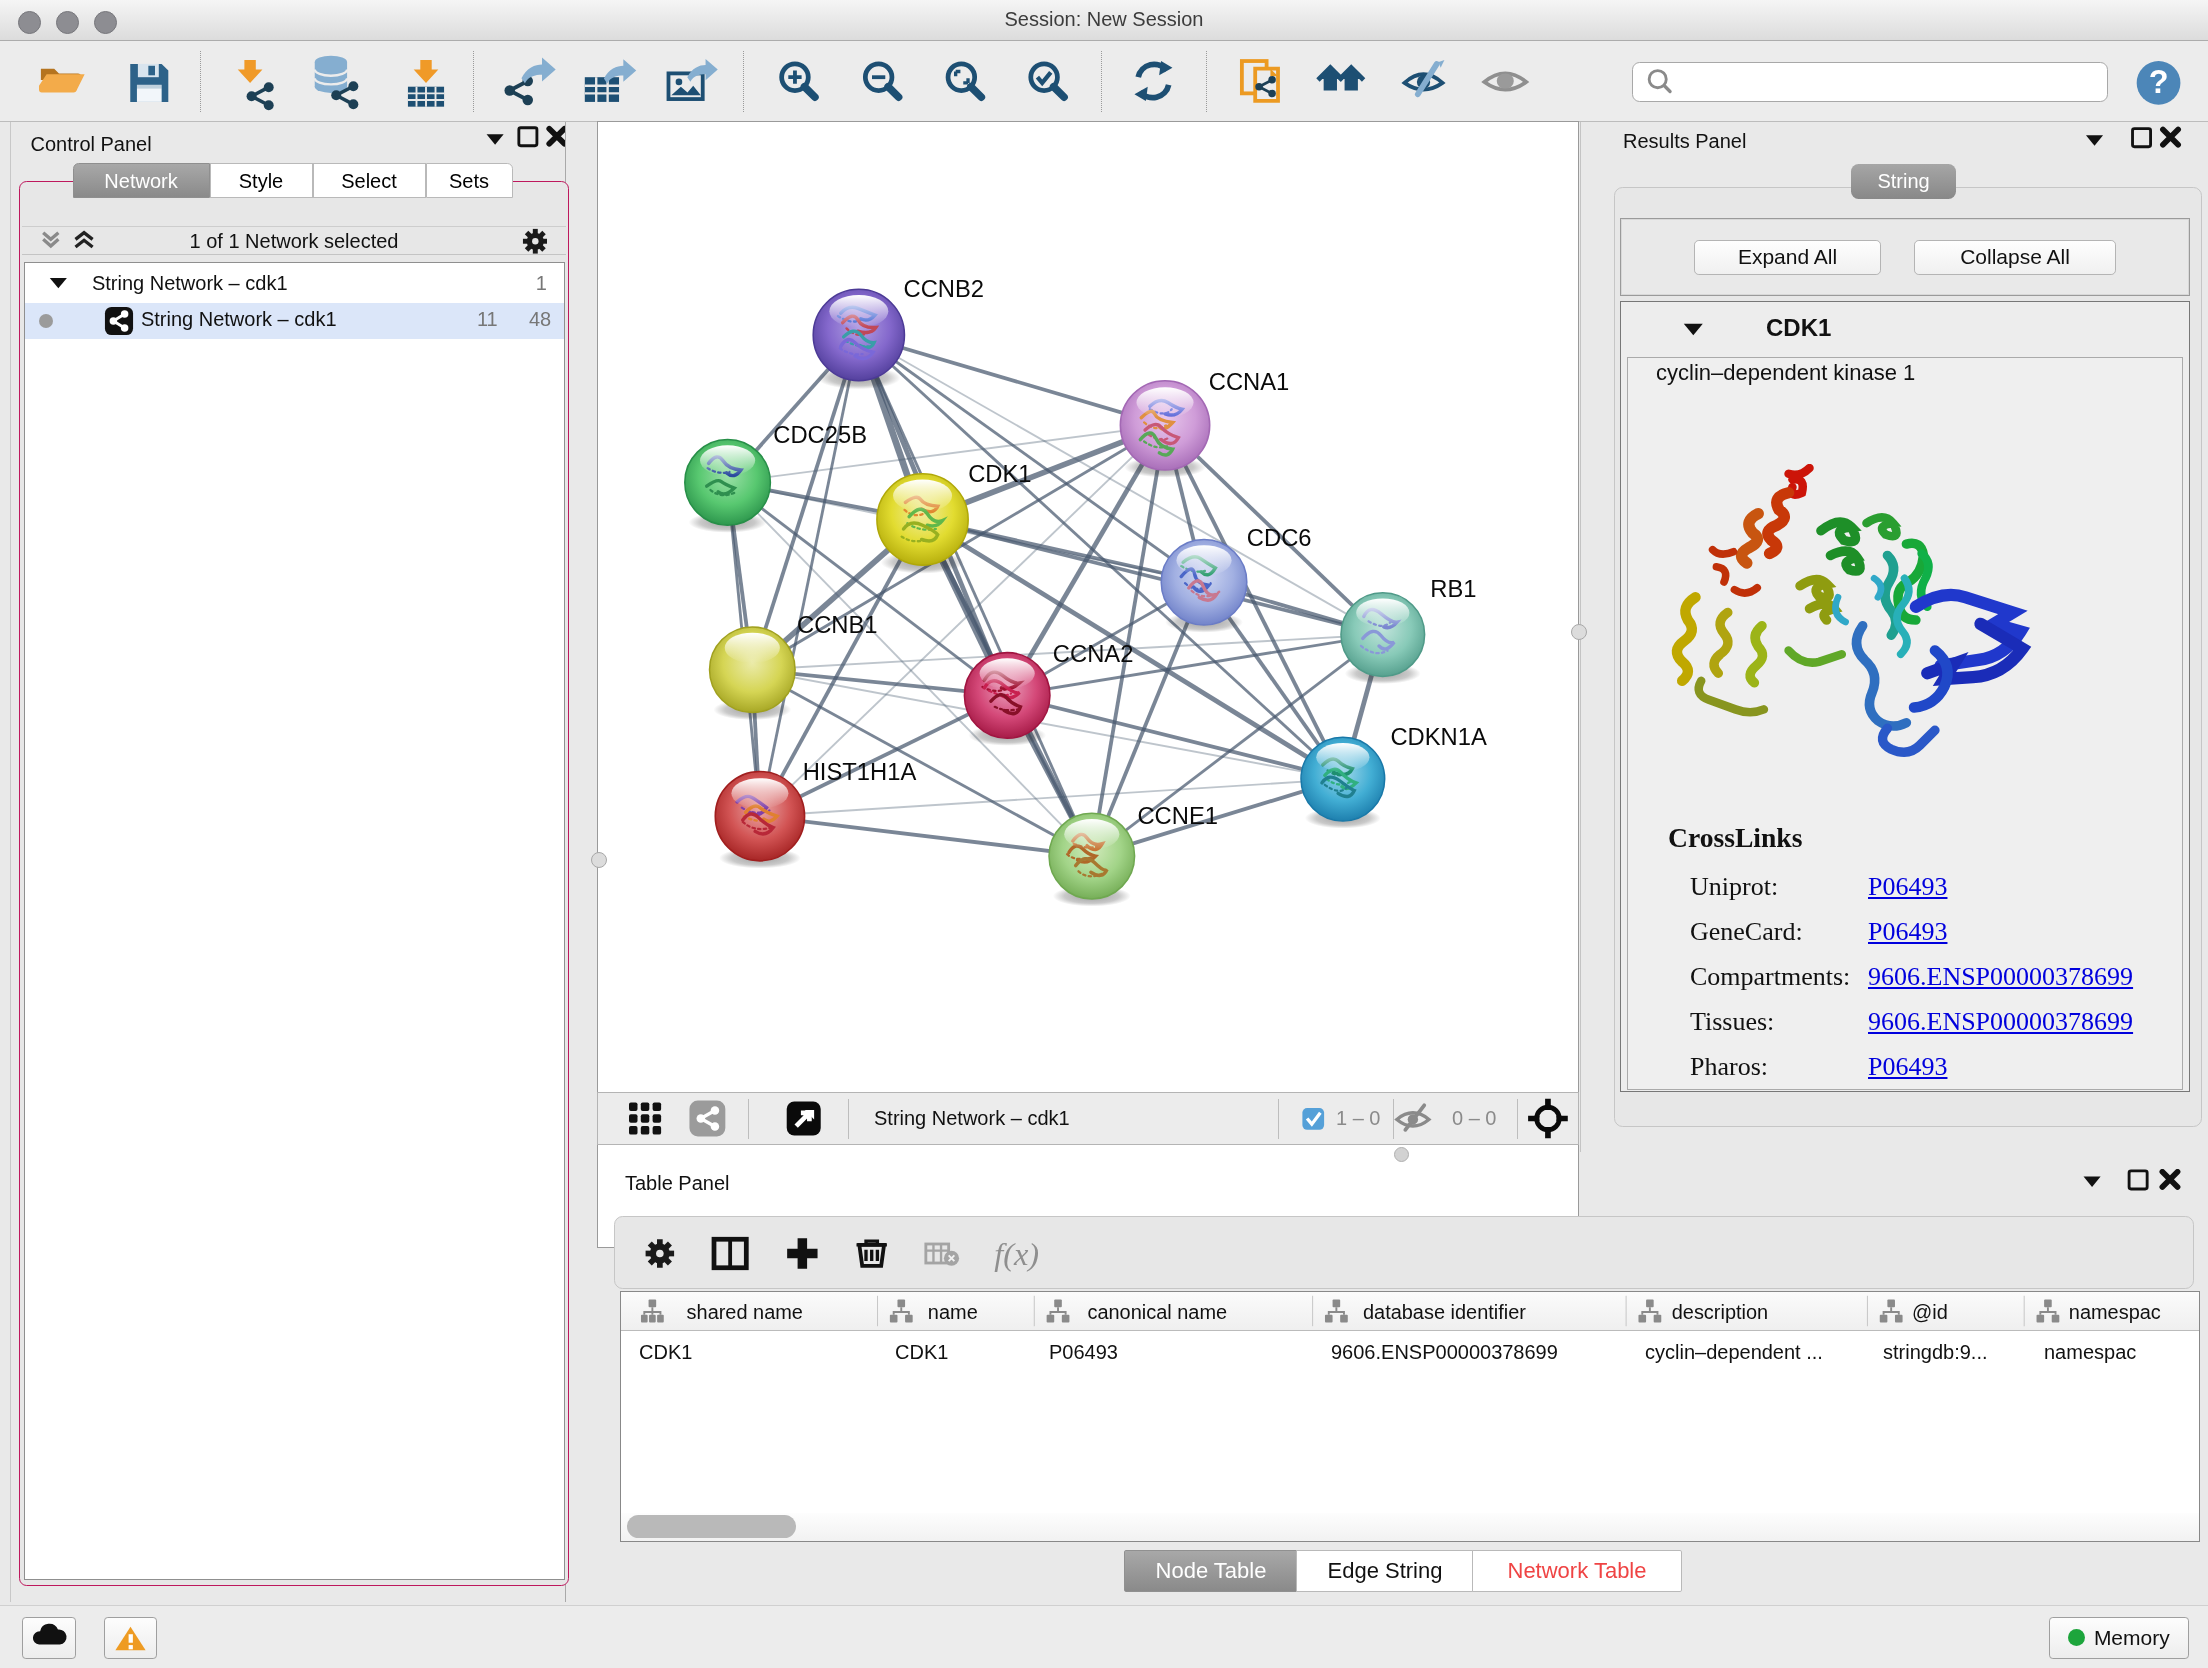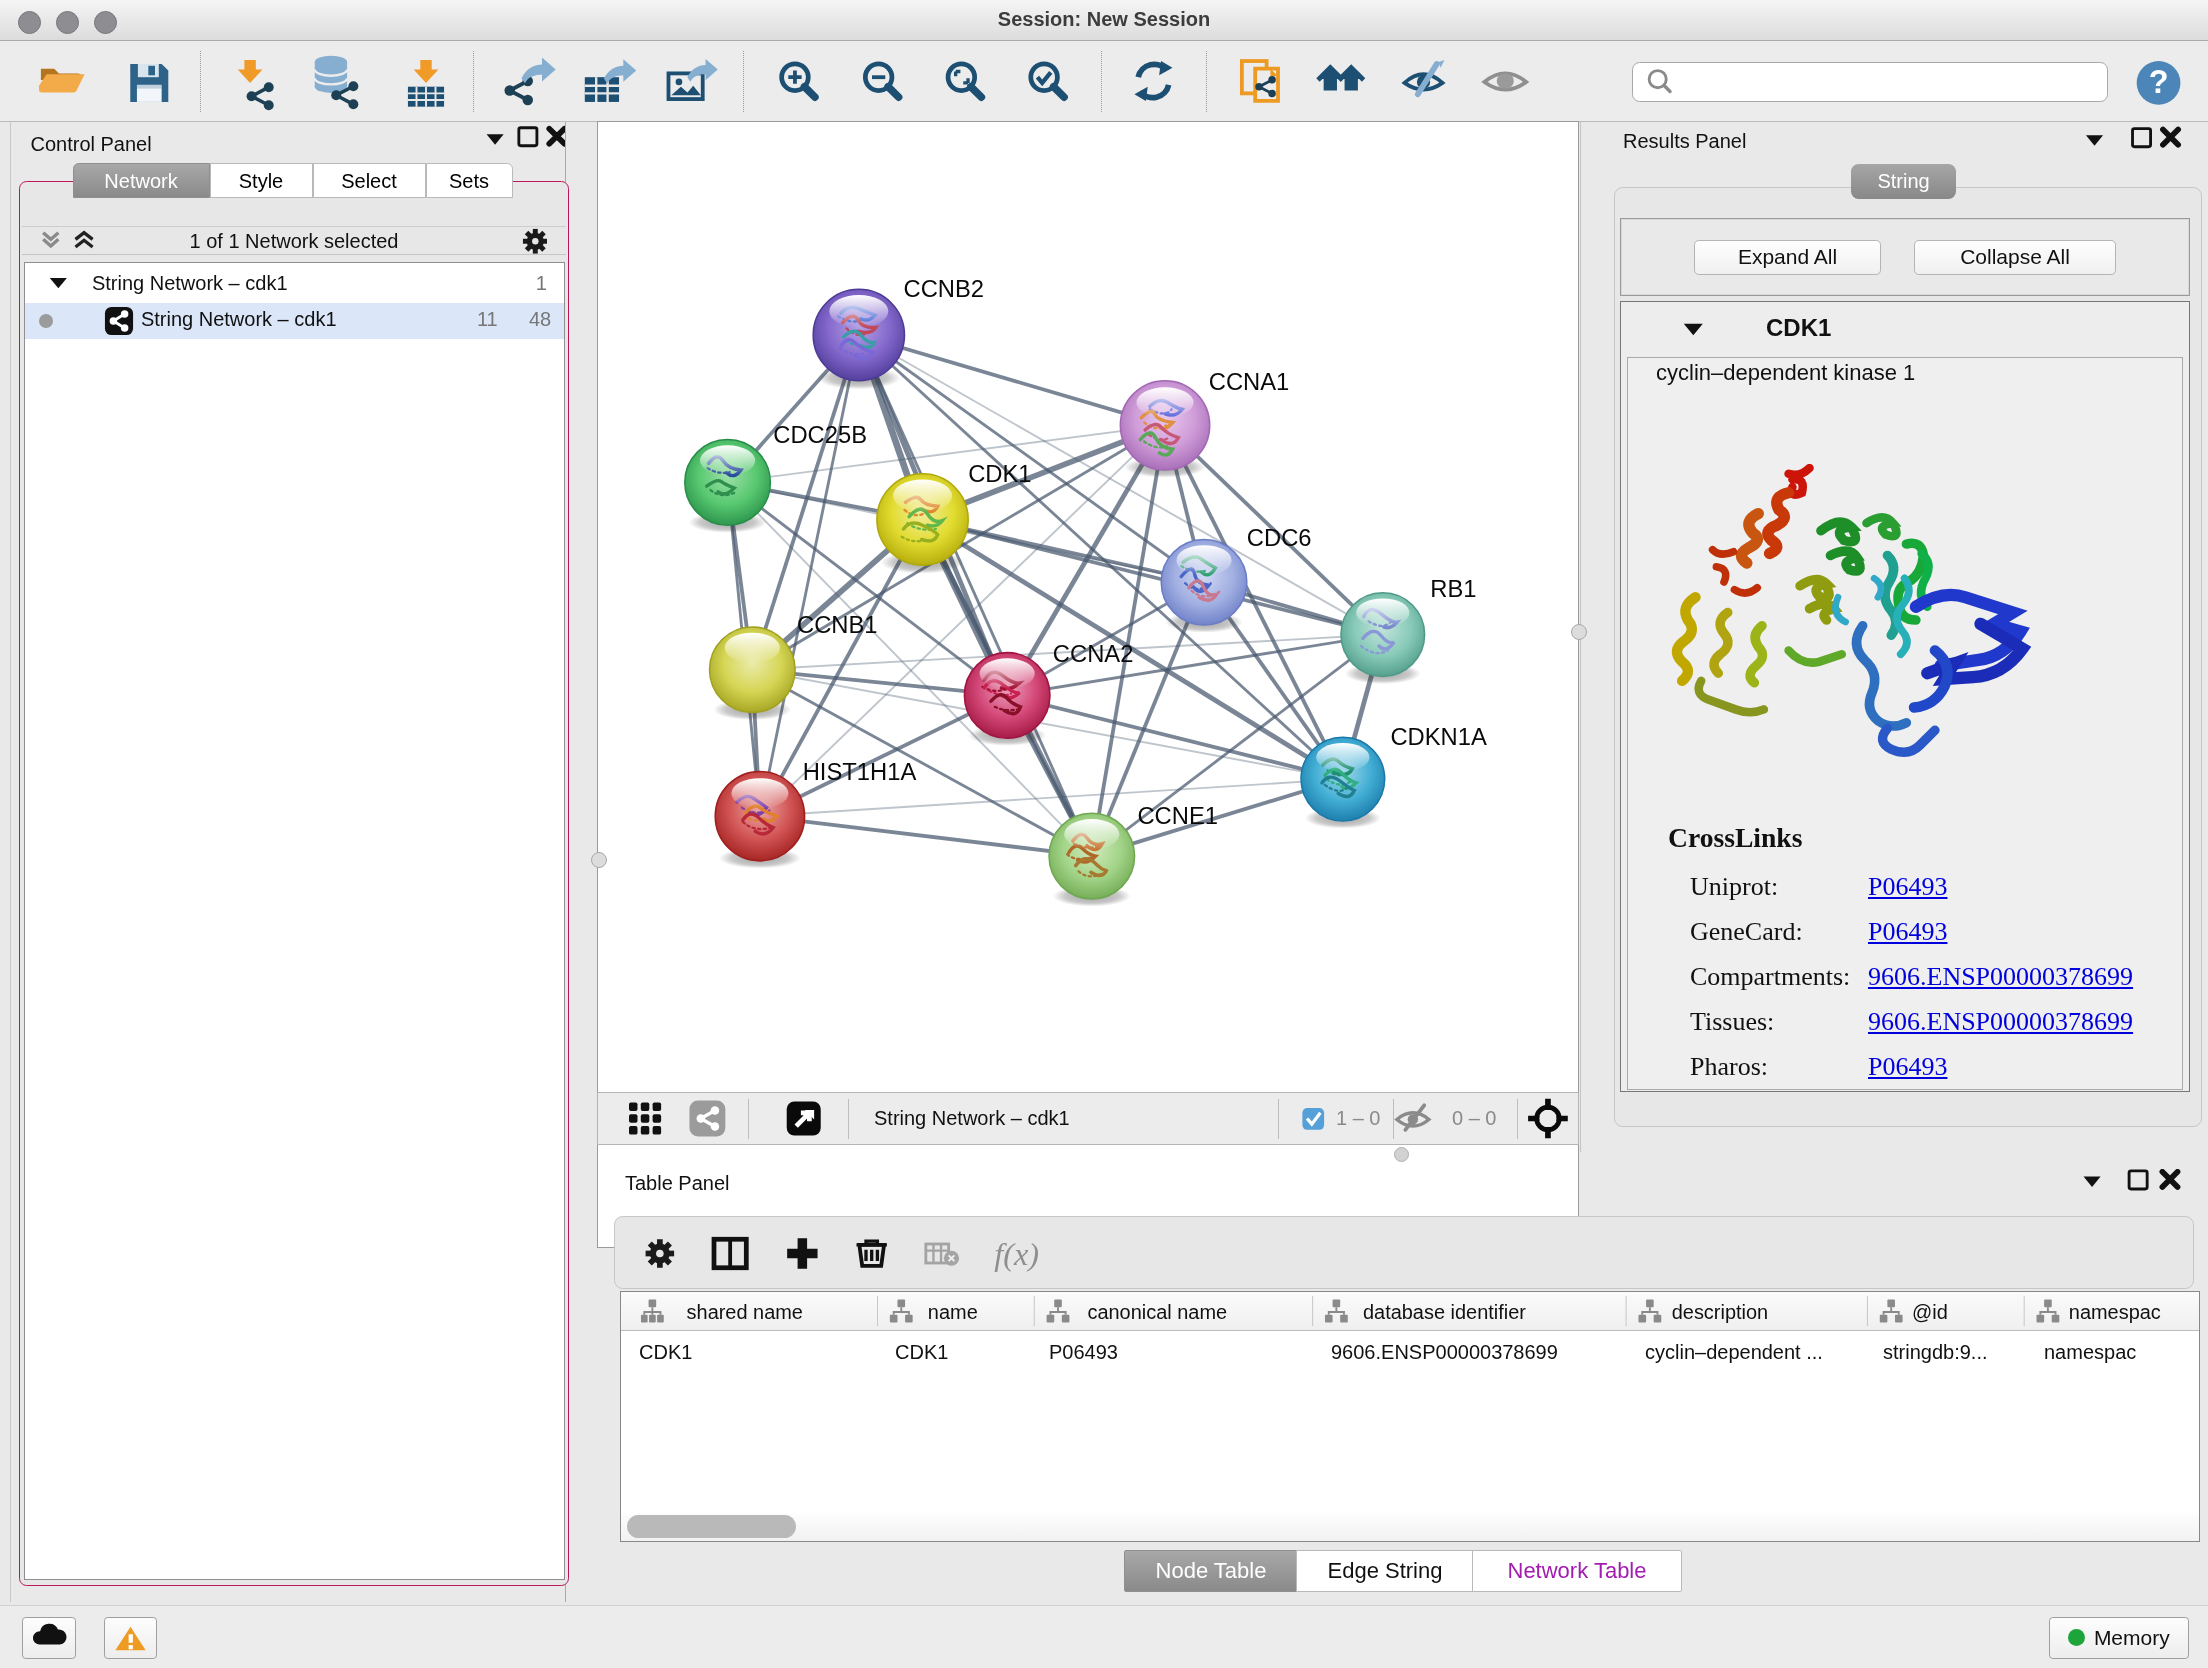--- a/index.html
+++ b/index.html
@@ -5,21 +5,21 @@
   html,body{margin:0;padding:0;}
   body{width:2208px;height:1668px;position:relative;background:#e9e9e9;
        font-family:"Liberation Sans", sans-serif;overflow:hidden;}
   .abs{position:absolute;}
   
   #titlebar{left:0;top:0;width:2208px;height:40px;
     background:linear-gradient(#f5f5f5,#dcdcdc);border-bottom:1px solid #acacac;}
   .tl{position:absolute;top:10.5px;width:21px;height:21px;border-radius:50%;
       background:#8d8d92;border:1px solid #77777c;}
   #title{position:absolute;top:7.6px;left:0;width:2208px;text-align:center;
-     font-size:20px;font-weight:bold;color:#3c3c3c;}
+     font-size:20px;font-weight:normal;color:#3c3c3c;}
   
   #toolbar{left:0;top:41px;width:2208px;height:80px;background:#ececec;border-bottom:1px solid #bcbcbc;}
   .tsep{position:absolute;top:9.5px;height:61px;width:0;border-left:1.9px dotted #9a9a9a;}
   #searchbox{position:absolute;left:1632px;top:21px;width:474px;height:38px;background:#fff;
      border:1px solid #a8a8a8;border-radius:7.6px;}
   
   #cpanel{left:9.5px;top:122px;width:554px;height:1480px;background:#e9e9e9;
       border-left:1px solid #c8c8c8;border-right:1px solid #a9a9a9;}
   .ptitle{font-size:20px;color:#111;}
   .tab{position:absolute;top:41px;z-index:3;height:35px;line-height:35px;text-align:center;
@@ -777,21 +777,21 @@
       <span style="position:absolute;left:1423px;top:10.5px">namespac</span>
     </div>
     <div style="position:absolute;left:0;bottom:0;width:100%;height:28.5px;background:linear-gradient(#fdfdfd,#f2f2f2)"></div>
     <div style="position:absolute;left:5.7px;bottom:2.9px;width:169px;height:23px;background:#b9b9b9;border-radius:11.4px"></div>
   </div>
   <div style="position:absolute;left:553px;top:381px;width:172px;height:40px;background:linear-gradient(#a8a8a8,#8a8a8a);
       border:1px solid #909090;color:#fff;font-size:22px;text-align:center;line-height:40px;border-radius:1.9px">Node Table</div>
   <div style="position:absolute;left:725px;top:381px;width:176px;height:40px;background:#fff;
       border:1px solid #b9b9b9;color:#111;font-size:22px;text-align:center;line-height:40px">Edge String</div>
   <div style="position:absolute;left:901px;top:381px;width:208px;height:40px;background:#fff;
-      border:1px solid #b9b9b9;color:#a21caf;font-size:22px;text-align:center;line-height:40px;border-radius:0 1.9px 1.9px 0">Network Table</div>
+      border:1px solid #b9b9b9;color:#ef4444;font-size:22px;text-align:center;line-height:40px;border-radius:0 1.9px 1.9px 0">Network Table</div>
 </div>
 <div class="abs" style="left:591px;top:852px;width:14.3px;height:14.3px;border-radius:50%;background:#dcdcdc;border:1px solid #a8a8a8"></div>
 <div class="abs" style="left:1571px;top:624px;width:14.3px;height:14.3px;border-radius:50%;background:#dcdcdc;border:1px solid #a8a8a8"></div>
 <div class="abs" style="left:1394px;top:1147px;width:13.3px;height:13.3px;border-radius:50%;background:#d2d2d2;border:1px solid #b0b0b0"></div>
 <div class="abs" id="statusbar">
   <div class="sbtn" style="left:22px;width:54px">
     <svg width="52" height="40" viewBox="0 0 55 42">
         <path d="M17 28 a7 7 0 0 1 1 -14 a10 10 0 0 1 19 -2 a8 8 0 0 1 2 16 z" fill="#111"></path>
       </svg>
   </div>

